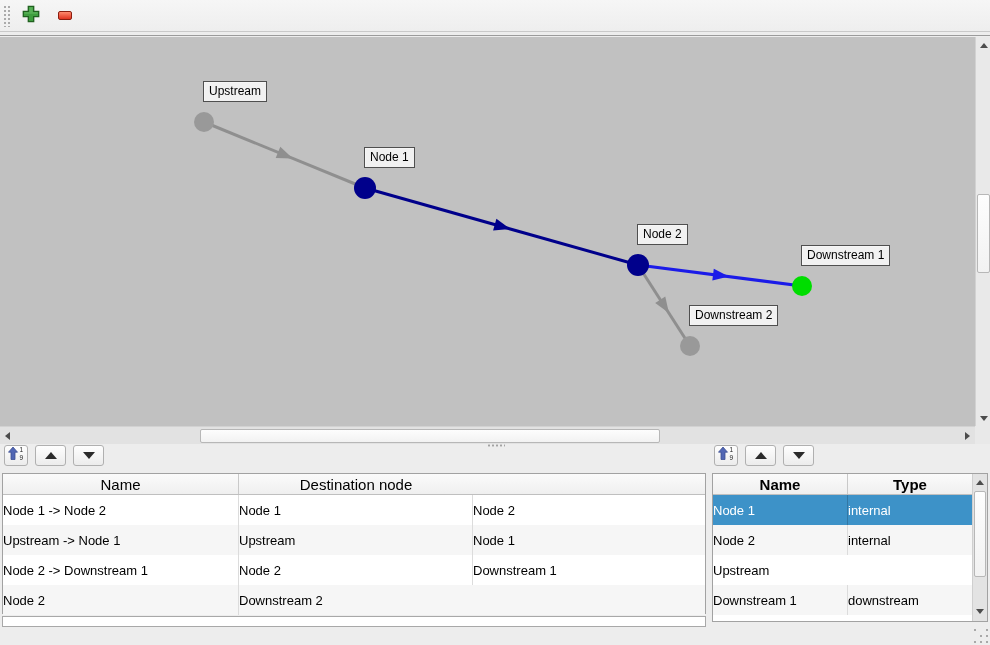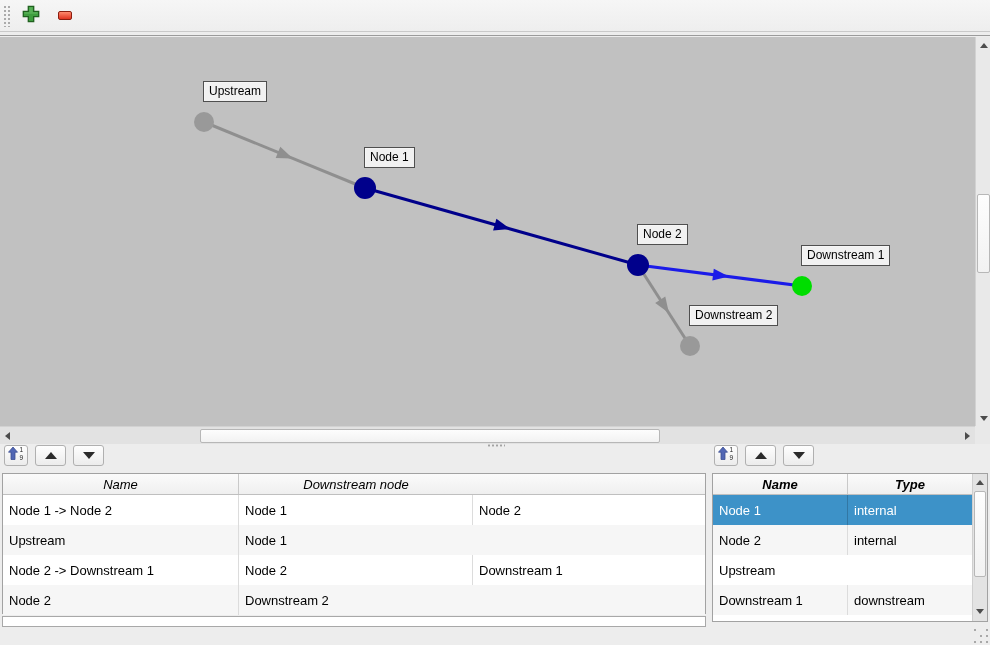--- a/index.html
+++ b/index.html
@@ -65,26 +65,26 @@
   .mini-tri-up{width:0;height:0;border-left:6px solid transparent;border-right:6px solid transparent;border-bottom:7px solid #2b2b2b;}
   .mini-tri-down{width:0;height:0;border-left:6px solid transparent;border-right:6px solid transparent;border-top:7px solid #2b2b2b;}
 
   .table-frame{position:relative;margin-top:7px;border:1px solid #a2a2a2;
                background:#ffffff;box-sizing:border-box;}
   .left-pane .table-frame{width:704px;height:141px;}
   .right-pane .table-frame{width:276px;height:149px;}
 
   .thead{display:grid;height:20px;background:linear-gradient(#fbfbfb,#efefef);
          border-bottom:1px solid #bfbfbf;}
-  .th{font-size:13px;display:flex;align-items:center;justify-content:center;
-      border-right:1px solid #c9c9c9;overflow:hidden;font-style:italic;}
+  .th{font-size:15px;display:flex;align-items:center;justify-content:center;
+      border-right:1px solid #c9c9c9;overflow:hidden;}
   .th:last-child{border-right:none;}
   .trow{display:grid;height:30px;background:#ffffff;}
   .trow.alt{background:#f6f6f6;}
-  .td{font-size:13px;display:flex;align-items:center;padding-left:6px;
+  .td{font-size:13px;display:flex;align-items:center;
       border-right:1px solid #dcdcdc;overflow:hidden;white-space:nowrap;}
   .td:last-child{border-right:none;}
   .left-grid{grid-template-columns:236px 234px 1fr;}
   .right-grid{grid-template-columns:135px 1fr;}
   .right-rows{margin-right:15px;}
   .trow.selected{background:#3d92c8;color:#ffffff;}
   .trow.selected .td{border-right-color:rgba(0,0,0,0.18);}
 
   .table-hbar{position:absolute;left:0;top:172px;width:704px;height:11px;
               background:#ffffff;border:1px solid #a8a8a8;box-sizing:border-box;}
@@ -178,28 +178,29 @@
         <span class="mini-tri-up"></span>
       </button>
       <button class="sq-btn move-btn">
         <span class="mini-tri-down"></span>
       </button>
     </div>
 
     <div class="table-frame">
       <div class="thead left-grid">
         <div class="th">Name</div>
-        <div class="th">Downstream node</div>
+        <div class="th">Destination node</div>
       </div>
       <div class="trow left-grid">
         <div class="td">Node 1 -&gt; Node 2</div>
         <div class="td">Node 1</div>
         <div class="td">Node 2</div>
       </div>
       <div class="trow left-grid alt">
+        <div class="td">Upstream -&gt; Node 1</div>
         <div class="td">Upstream</div>
         <div class="td">Node 1</div>
       </div>
       <div class="trow left-grid">
         <div class="td">Node 2 -&gt; Downstream 1</div>
         <div class="td">Node 2</div>
         <div class="td">Downstream 1</div>
       </div>
       <div class="trow left-grid alt">
         <div class="td">Node 2</div>

